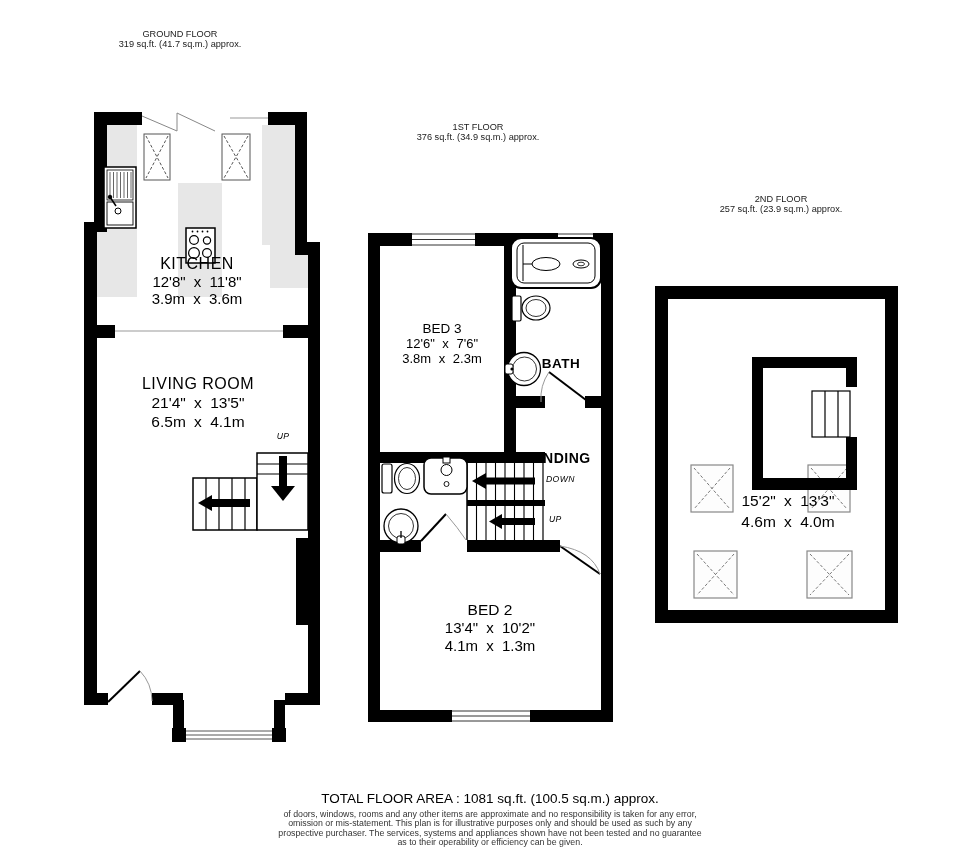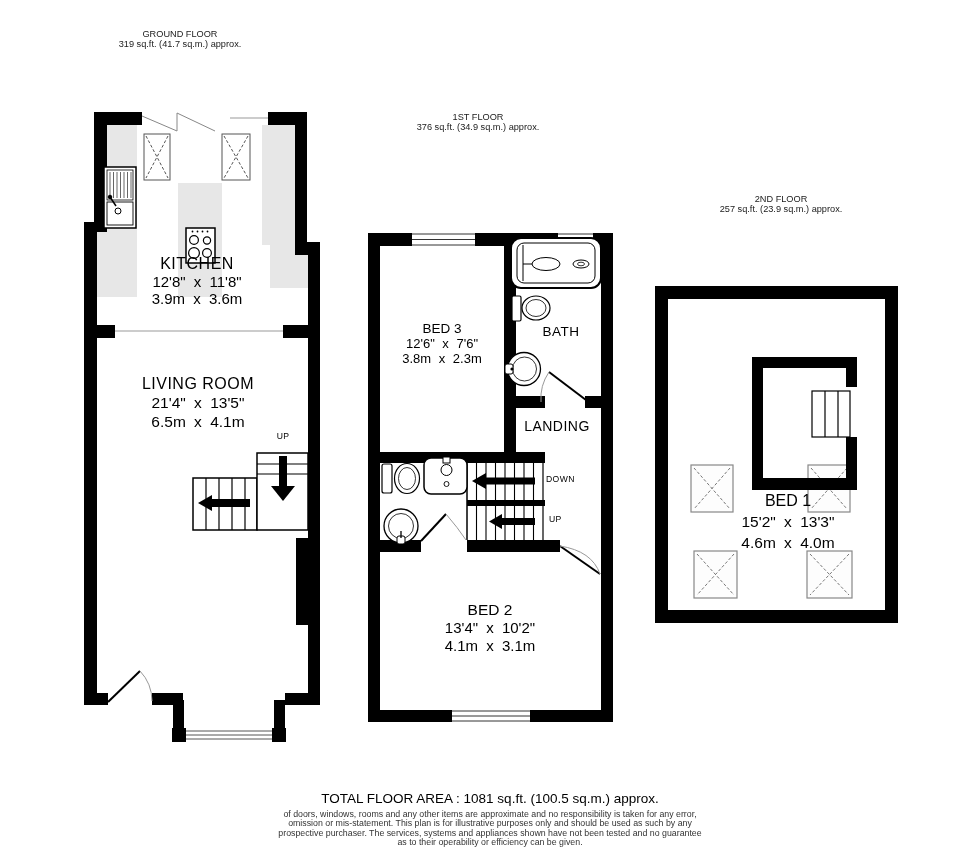--- a/index.html
+++ b/index.html
@@ -13,22 +13,22 @@
   .kit .nm{font-size:16px;line-height:17.5px;letter-spacing:.5px;}
   .kit .dim{font-size:15px;line-height:17px;}
   .liv .nm{font-size:16px;line-height:19px;letter-spacing:.5px;}
   .liv .dim{font-size:15.5px;line-height:19px;}
   .b3 .nm{font-size:13.5px;line-height:15px;}
   .b3 .dim{font-size:13px;line-height:15px;}
   .b2 .nm{font-size:15.5px;line-height:18px;}
   .b2 .dim{font-size:15px;line-height:17.5px;}
   .b1 .nm{font-size:16px;line-height:21px;}
   .b1 .dim{font-size:15.5px;line-height:21px;}
-  .small-lbl{position:absolute;font-size:8.6px;color:#000;letter-spacing:.4px;}
-  .room-one{position:absolute;text-align:center;font-weight:normal;font-size:13.5px;color:#000;letter-spacing:.5px;}
+  .small-lbl{position:absolute;font-size:8.6px;color:#000;letter-spacing:.4px;font-style:italic;}
+  .room-one{position:absolute;text-align:center;font-weight:bold;font-size:13.5px;color:#000;letter-spacing:.5px;margin-top:32px;}
   .footer-total{position:absolute;left:0;top:791px;width:980px;text-align:center;font-size:13.5px;color:#000;}
   .disclaimer{position:absolute;left:0;top:810px;width:980px;text-align:center;color:#333;}
   .disclaimer div{font-size:8.8px;line-height:9.4px;}
 </style>
 </head>
 <body>
 
 <div id="canvas">
 
   <div class="title" style="left:80px;top:29px;width:200px;">
@@ -148,21 +148,21 @@
     <span class="dim">12'8" x 11'8"</span>
     <span class="dim">3.9m x 3.6m</span>
   </div>
   <div class="lbl liv" style="left:108px;top:374px;width:180px;">
     <span class="nm">LIVING ROOM</span>
     <span class="dim">21'4" x 13'5"</span>
     <span class="dim">6.5m x 4.1m</span>
   </div>
   <div class="small-lbl" style="left:267px;top:431px;width:32px;text-align:center;">UP</div>
 
-  <div class="title" style="left:378px;top:112px;width:200px;">
+  <div class="title" style="left:378px;top:122px;width:200px;">
     <div>1ST FLOOR</div>
     <div>376 sq.ft. (34.9 sq.m.) approx.</div>
   </div>
 
   <svg class="plan-svg" style="left:358px;top:225px;" width="262" height="505" viewBox="358 225 262 505">
 
     <g fill="#000" shape-rendering="crispEdges">
       <rect x="368" y="233" width="44" height="13"></rect>
       <rect x="475" y="233" width="83" height="13"></rect>
       <rect x="593" y="233" width="20" height="13"></rect>
@@ -287,21 +287,21 @@
     <span class="dim">12'6" x 7'6"</span>
     <span class="dim">3.8m x 2.3m</span>
   </div>
   <div class="room-one" style="left:518px;top:324px;width:86px;">BATH</div>
   <div class="room-one" style="left:502px;top:418px;width:110px;font-size:14px;">LANDING</div>
   <div class="small-lbl" style="left:546px;top:474px;">DOWN</div>
   <div class="small-lbl" style="left:549px;top:514px;">UP</div>
   <div class="lbl b2" style="left:398px;top:601px;width:184px;">
     <span class="nm">BED 2</span>
     <span class="dim">13'4" x 10'2"</span>
-    <span class="dim">4.1m x 3.1m</span>
+    <span class="dim">4.1m x 1.3m</span>
   </div>
 
   <div class="title" style="left:681px;top:194px;width:200px;">
     <div>2ND FLOOR</div>
     <div>257 sq.ft. (23.9 sq.m.) approx.</div>
   </div>
 
   <svg class="plan-svg" style="left:648px;top:280px;" width="258" height="350" viewBox="648 280 258 350">
 
     <g fill="#fdfdfd" stroke="#888" stroke-width="1.2">
@@ -340,21 +340,20 @@
     </g>
 
     <g fill="#fff" stroke="#000" stroke-width="1.2">
       <rect x="812" y="391" width="38" height="46"></rect>
       <line x1="825" y1="391" x2="825" y2="437"></line>
       <line x1="838" y1="391" x2="838" y2="437"></line>
     </g>
   </svg>
 
   <div class="lbl b1" style="left:694px;top:490px;width:188px;">
-    <span class="nm">BED 1</span>
     <span class="dim">15'2" x 13'3"</span>
     <span class="dim">4.6m x 4.0m</span>
   </div>
 
   <div class="footer-total">TOTAL FLOOR AREA : 1081 sq.ft. (100.5 sq.m.) approx.</div>
   <div class="disclaimer">
     <div>of doors, windows, rooms and any other items are approximate and no responsibility is taken for any error,</div>
     <div>omission or mis-statement. This plan is for illustrative purposes only and should be used as such by any</div>
     <div>prospective purchaser. The services, systems and appliances shown have not been tested and no guarantee</div>
     <div>as to their operability or efficiency can be given.</div>

